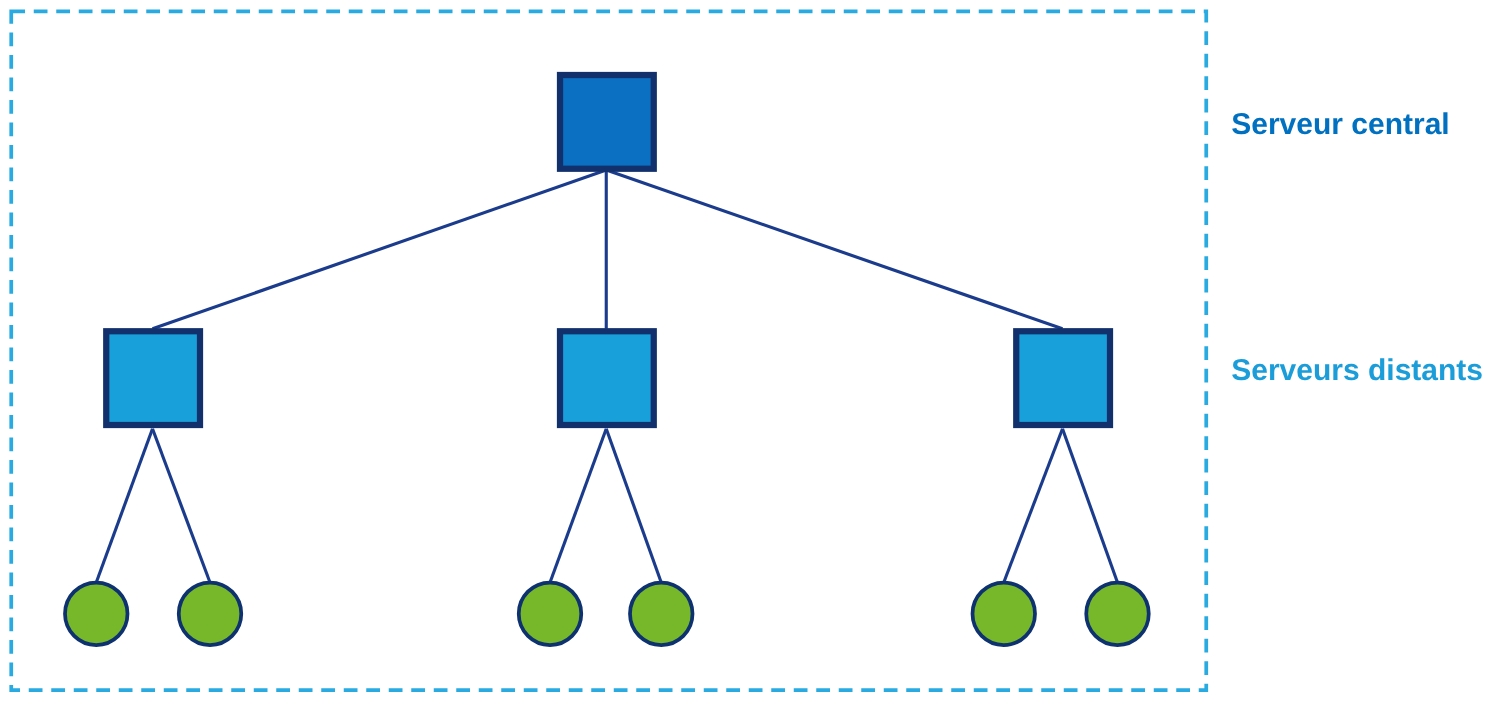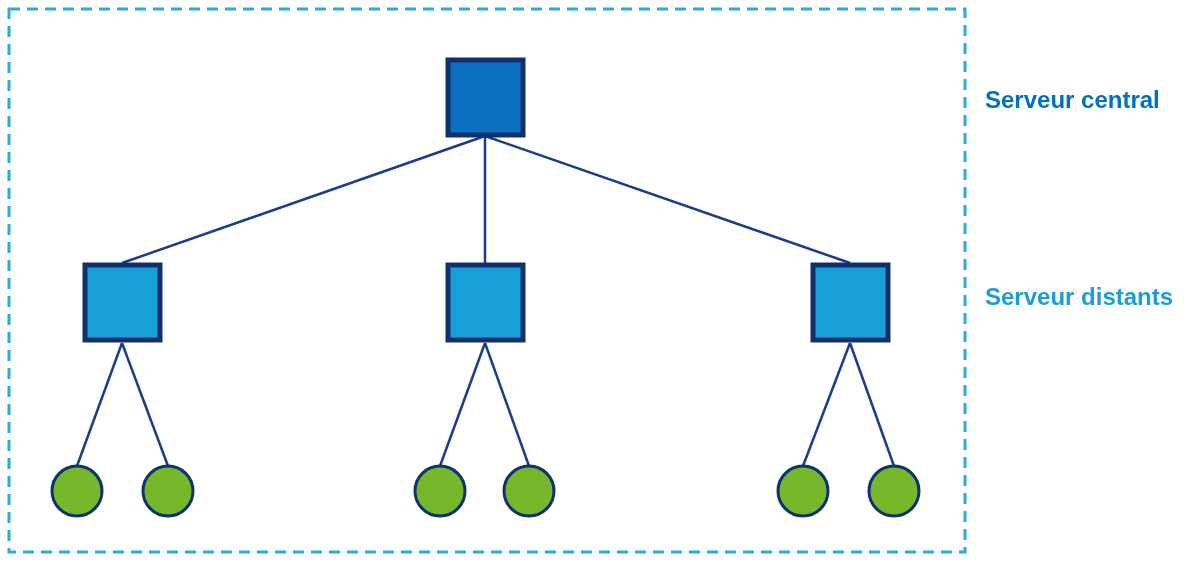--- a/index.html
+++ b/index.html
@@ -89,16 +89,16 @@
     <circle class="node-collector" cx="77" cy="491" r="25"></circle>
     <circle class="node-collector" cx="168" cy="491" r="25"></circle>
     <circle class="node-collector" cx="440" cy="491" r="25"></circle>
     <circle class="node-collector" cx="529" cy="491" r="25"></circle>
     <circle class="node-collector" cx="803" cy="491" r="25"></circle>
     <circle class="node-collector" cx="894" cy="491" r="25"></circle>
   </svg>
 
   <div id="label-central" class="tier-label">Serveur central</div>
 
-  <div id="label-remote" class="tier-label">Serveur distants</div>
+  <div id="label-remote" class="tier-label">Serveurs distants</div>
 
 
 </div>
 
 </body></html>

